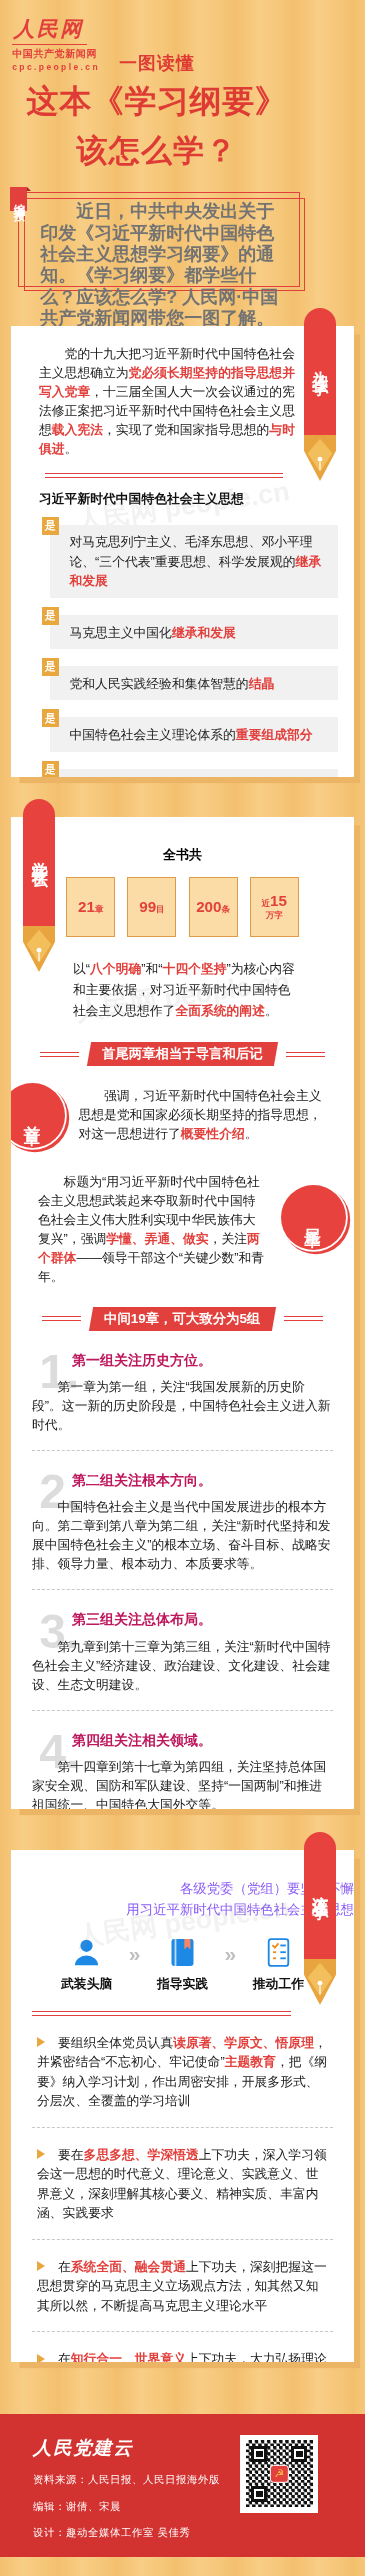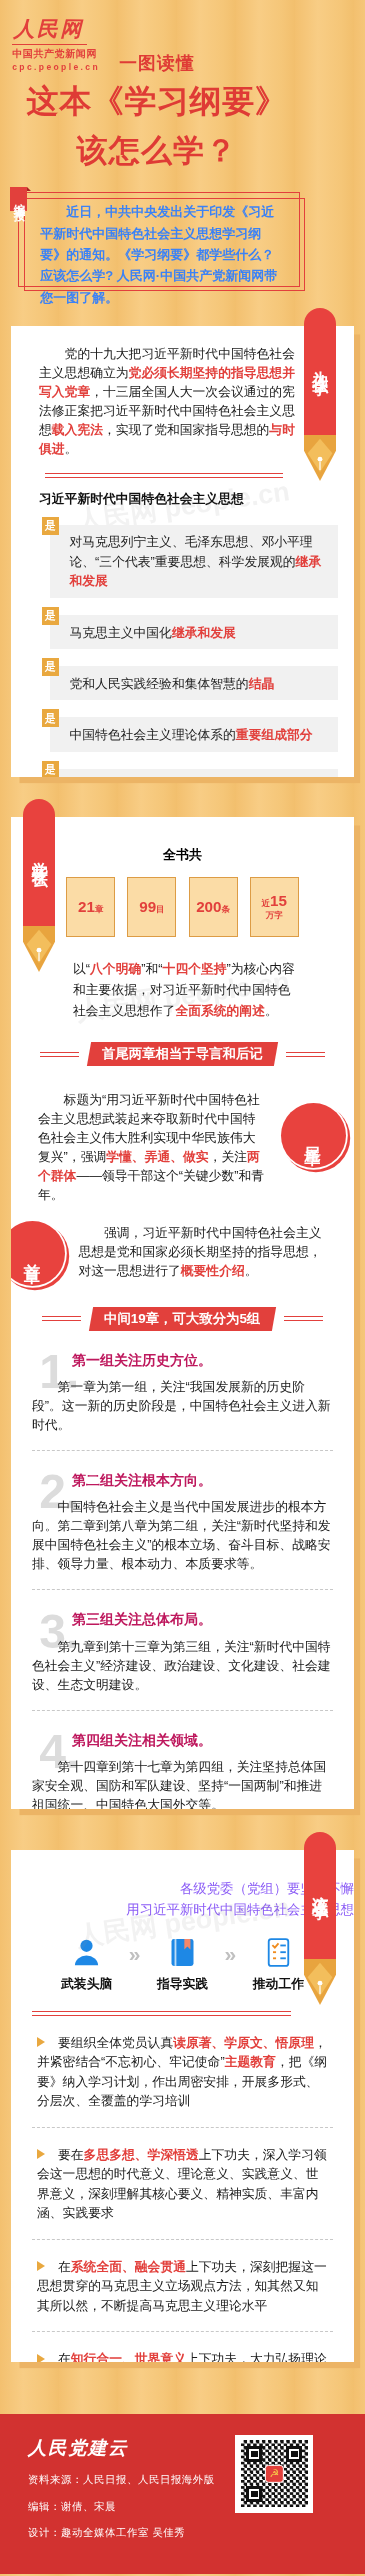--- a/index.html
+++ b/index.html
@@ -24,21 +24,21 @@
   .titleblock { padding-top:51px; padding-right:52px; text-align:center; color:#df3b35; }
   .t1 { font-size:17.7px; font-weight:900; letter-spacing:1.2px; }
   .t2 { font-size:32px; font-weight:900; letter-spacing:0.6px; margin-top:4.9px; }
   .t3 { font-size:31px; font-weight:700; letter-spacing:1.2px; margin-top:6.1px; }
 
   
   .note { position:relative; margin:20px 66px 0 18.3px; height:95px;
     border:1.2px solid #e2403c; padding:8.5px 14.6px 0 21px; }
   .note::after { content:""; position:absolute; z-index:-1;
     top:4.9px; left:4.9px; right:-5.5px; bottom:-5.5px; border:1.2px solid #e2403c; }
-  .note-text { color:#3b82f6; font-size:13px; line-height:21.3px; font-weight:700; text-indent:2em; }
+  .note-text { color:#737373; font-size:18px; line-height:21.3px; font-weight:700; text-indent:2em; }
   .note-tab { position:absolute; left:-9.8px; top:-6.1px; width:17px; padding:6.1px 0 7.3px;
     background:#e2403c; color:#fff; font-size:11.6px; font-weight:700; text-align:center;
     writing-mode:vertical-rl; text-orientation:upright; letter-spacing:3.7px; }
   .note-tab::after { content:""; position:absolute; right:-4.9px; top:0;
     border-left:4.9px solid #a82420; border-top:4.9px solid transparent; }
 
   
   .card { position:relative; margin-left:11px; width:343px; background:#fff;
     box-shadow:7.3px 7.3px 0 -1.2px #ecb465; overflow:visible; }
   .card-inner { overflow:hidden; height:100%; }
@@ -106,22 +106,22 @@
   .step .icon { height:35px; display:flex; align-items:center; justify-content:center; }
   .step .lbl { margin-top:6.1px; font-size:12.8px; font-weight:700; color:#111; }
   .chev { color:#c0c0c0; font-size:21px; font-weight:700; padding-bottom:18.3px; }
   #card-how .divred { margin:18.3px 63px 0 21px; }
   .bullet { position:relative; margin:17px 23px 0 26px; font-size:12.8px; line-height:19.5px; color:#1a1a1a; text-indent:21px; }
   .tri { position:absolute; left:0; top:4.3px; width:0; height:0;
     border-left:8px solid #e9a83f; border-top:5.5px solid transparent; border-bottom:5.5px solid transparent; }
   .bullet .btext { display:inline; }
 
   
-  .footer { margin-top:52px; height:160px; background:#d23230; color:#fff;
-    display:flex; justify-content:flex-start; padding:21px 22px 12px 28px; }
+  .footer { margin-top:52px; height:143px; background:#d23230; color:#fff;
+    display:flex; justify-content:center; padding:21px 22px 12px 28px; }
   .f-brand { font-size:18.3px; font-weight:900; letter-spacing:1.8px; font-style:italic; }
   .f-line { margin-top:12.8px; font-size:10.4px; letter-spacing:0.6px; }
   .qrcol { width:119px; text-align:center; flex:0 0 auto; }
   .qr { width:78px; height:78px; background:#fff; margin:0 auto; padding:5.5px; position:relative; }
   .qrpat { width:67px; height:67px;
     background:
       repeating-conic-gradient(#111 0% 25%, #fff 0% 50%);
     background-size:6.1px 6.1px; position:relative; }
   .finder { position:absolute; width:16px; height:16px; border:3px solid #111; background:#fff; }
   .finder::after { content:""; position:absolute; inset:1.8px; background:#111; }
@@ -219,27 +219,27 @@
       </div>
     </div>
     <p class="stats-note"><span>以“</span><span class="em">八个明确</span><span>”和“</span><span class="em">十四个坚持</span><span>”为核心内容和主要依据，对习近平新时代中国特色社会主义思想作了</span><span class="em">全面系统的阐述</span><span>。</span></p>
 
     <div class="banner">
       <div class="bline"></div>
       <div class="bpill"><span>首尾两章相当于导言和后记</span></div>
       <div class="bline"></div>
     </div>
 
+    <div class="chap" id="chap-first">
+      <div class="circ">首章</div>
+      <p class="chap-text"><span>强调，习近平新时代中国特色社会主义思想是党和国家必须长期坚持的指导思想，对这一思想进行了</span><span class="em">概要性介绍</span><span>。</span></p>
+    </div>
     <div class="chap" id="chap-last">
       <p class="chap-text"><span>标题为“用习近平新时代中国特色社会主义思想武装起来夺取新时代中国特色社会主义伟大胜利实现中华民族伟大复兴”，强调</span><span class="em">学懂、弄通、做实</span><span>，关注</span><span class="em">两个群体</span><span>——领导干部这个“关键少数”和青年。</span></p>
       <div class="circ">尾章</div>
-    </div>
-    <div class="chap" id="chap-first">
-      <div class="circ">首章</div>
-      <p class="chap-text"><span>强调，习近平新时代中国特色社会主义思想是党和国家必须长期坚持的指导思想，对这一思想进行了</span><span class="em">概要性介绍</span><span>。</span></p>
     </div>
 
     <div class="banner">
       <div class="bline"></div>
       <div class="bpill"><span>中间19章，可大致分为5组</span></div>
       <div class="bline"></div>
     </div>
 
     <div class="group">
       <div class="gnum">1.</div>

